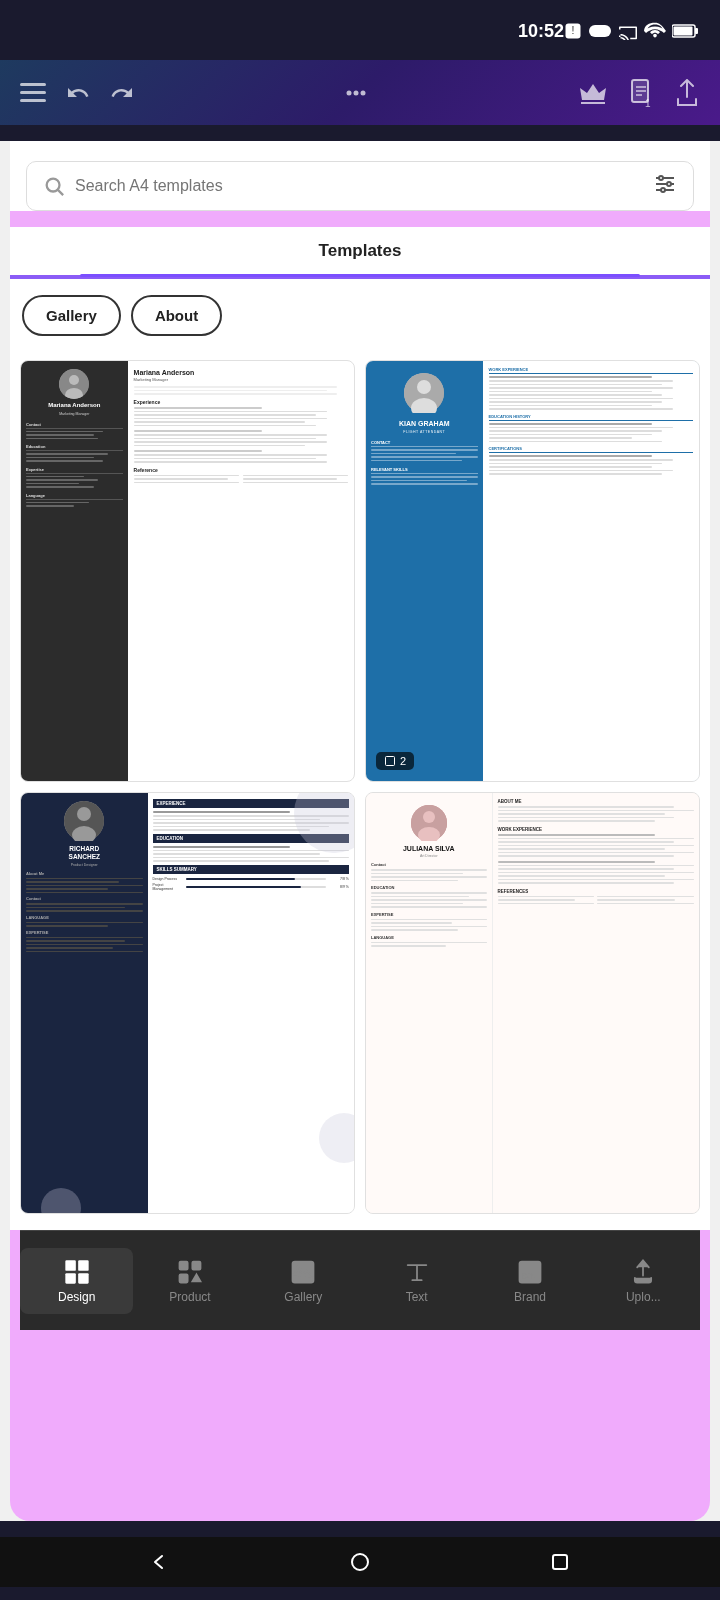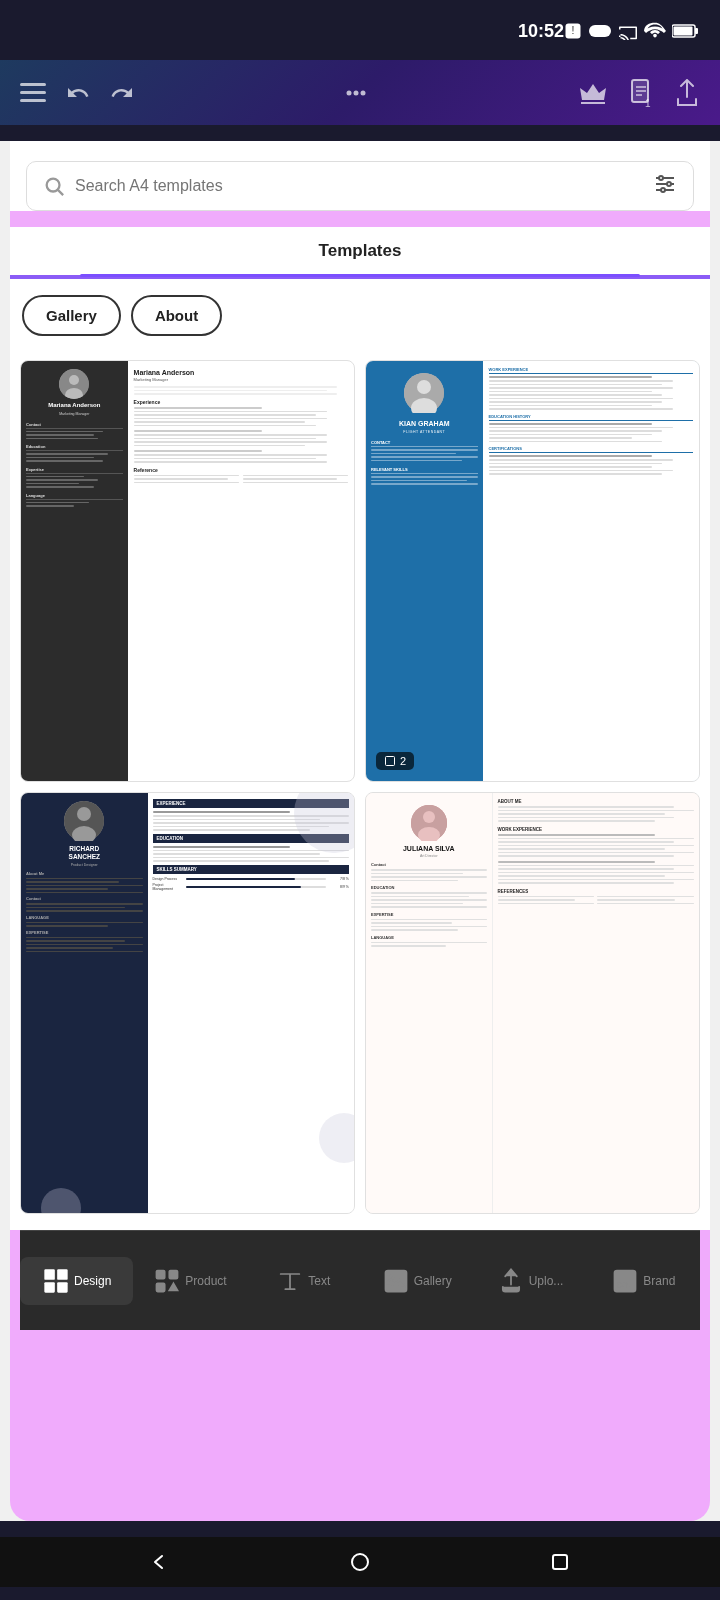--- a/index.html
+++ b/index.html
@@ -172,21 +172,21 @@
       background: #2a2a2a;
       display: flex;
       align-items: center;
       height: 100px;
       border-top: 1px solid #444;
       margin: 0 10px;
     }
     .nav-item {
       flex: 1;
       display: flex;
-      flex-direction: row;
+      flex-direction: column;
       align-items: center;
       justify-content: center;
       gap: 4px;
       padding: 10px 0;
       cursor: pointer;
       color: #888;
     }
     .nav-item.active {
       background: #3a3a3a;
       color: white;
@@ -710,48 +710,48 @@
           <rect x="3" y="3" width="7" height="7" rx="1"></rect>
           <rect x="14" y="3" width="7" height="7" rx="1"></rect>
           <rect x="3" y="14" width="7" height="7" rx="1"></rect>
           <path d="M17.5 14l-3.5 6h7z"></path>
         </svg>
         <span class="nav-label">Product</span>
       </div>
 
       <div class="nav-item">
         <svg width="28" height="28" viewBox="0 0 24 24" fill="none" stroke="#888" stroke-width="1.5">
-          <path d="M4 6h16M12 6v13M8 19h8" stroke-linecap="round"></path>
-        </svg>
-        <span class="nav-label">Text</span>
-      </div>
-
-      <div class="nav-item">
-        <svg width="28" height="28" viewBox="0 0 24 24" fill="none" stroke="#888" stroke-width="1.5">
           <rect x="3" y="3" width="18" height="18" rx="2"></rect>
           <circle cx="8.5" cy="8.5" r="1.5"></circle>
           <path d="M3 15l5-5 4 4 3-3 6 6"></path>
         </svg>
         <span class="nav-label">Gallery</span>
       </div>
 
       <div class="nav-item">
         <svg width="28" height="28" viewBox="0 0 24 24" fill="none" stroke="#888" stroke-width="1.5">
-          <path d="M12 3v12M7 8l5-6 5 6M5 17v2a2 2 0 002 2h10a2 2 0 002-2v-2" stroke-linecap="round"></path>
+          <path d="M4 6h16M12 6v13M8 19h8" stroke-linecap="round"></path>
         </svg>
-        <span class="nav-label">Uplo...</span>
+        <span class="nav-label">Text</span>
       </div>
 
       <div class="nav-item">
         <svg width="28" height="28" viewBox="0 0 24 24" fill="none" stroke="#888" stroke-width="1.5">
           <rect x="3" y="3" width="18" height="18" rx="2"></rect>
           <text x="5" y="18" font-size="9" fill="#888" stroke="none">co.</text>
         </svg>
         <span class="nav-label">Brand</span>
       </div>
+
+      <div class="nav-item">
+        <svg width="28" height="28" viewBox="0 0 24 24" fill="none" stroke="#888" stroke-width="1.5">
+          <path d="M12 3v12M7 8l5-6 5 6M5 17v2a2 2 0 002 2h10a2 2 0 002-2v-2" stroke-linecap="round"></path>
+        </svg>
+        <span class="nav-label">Uplo...</span>
+      </div>
     </div>
 
   </div>
 </div>
 
 <div class="android-nav">
   <div class="android-btn">
     <svg width="20" height="20" viewBox="0 0 20 20" fill="none">
       <path d="M12 4l-7 6 7 6" stroke="white" stroke-width="2" stroke-linecap="round" stroke-linejoin="round"></path>
     </svg>

